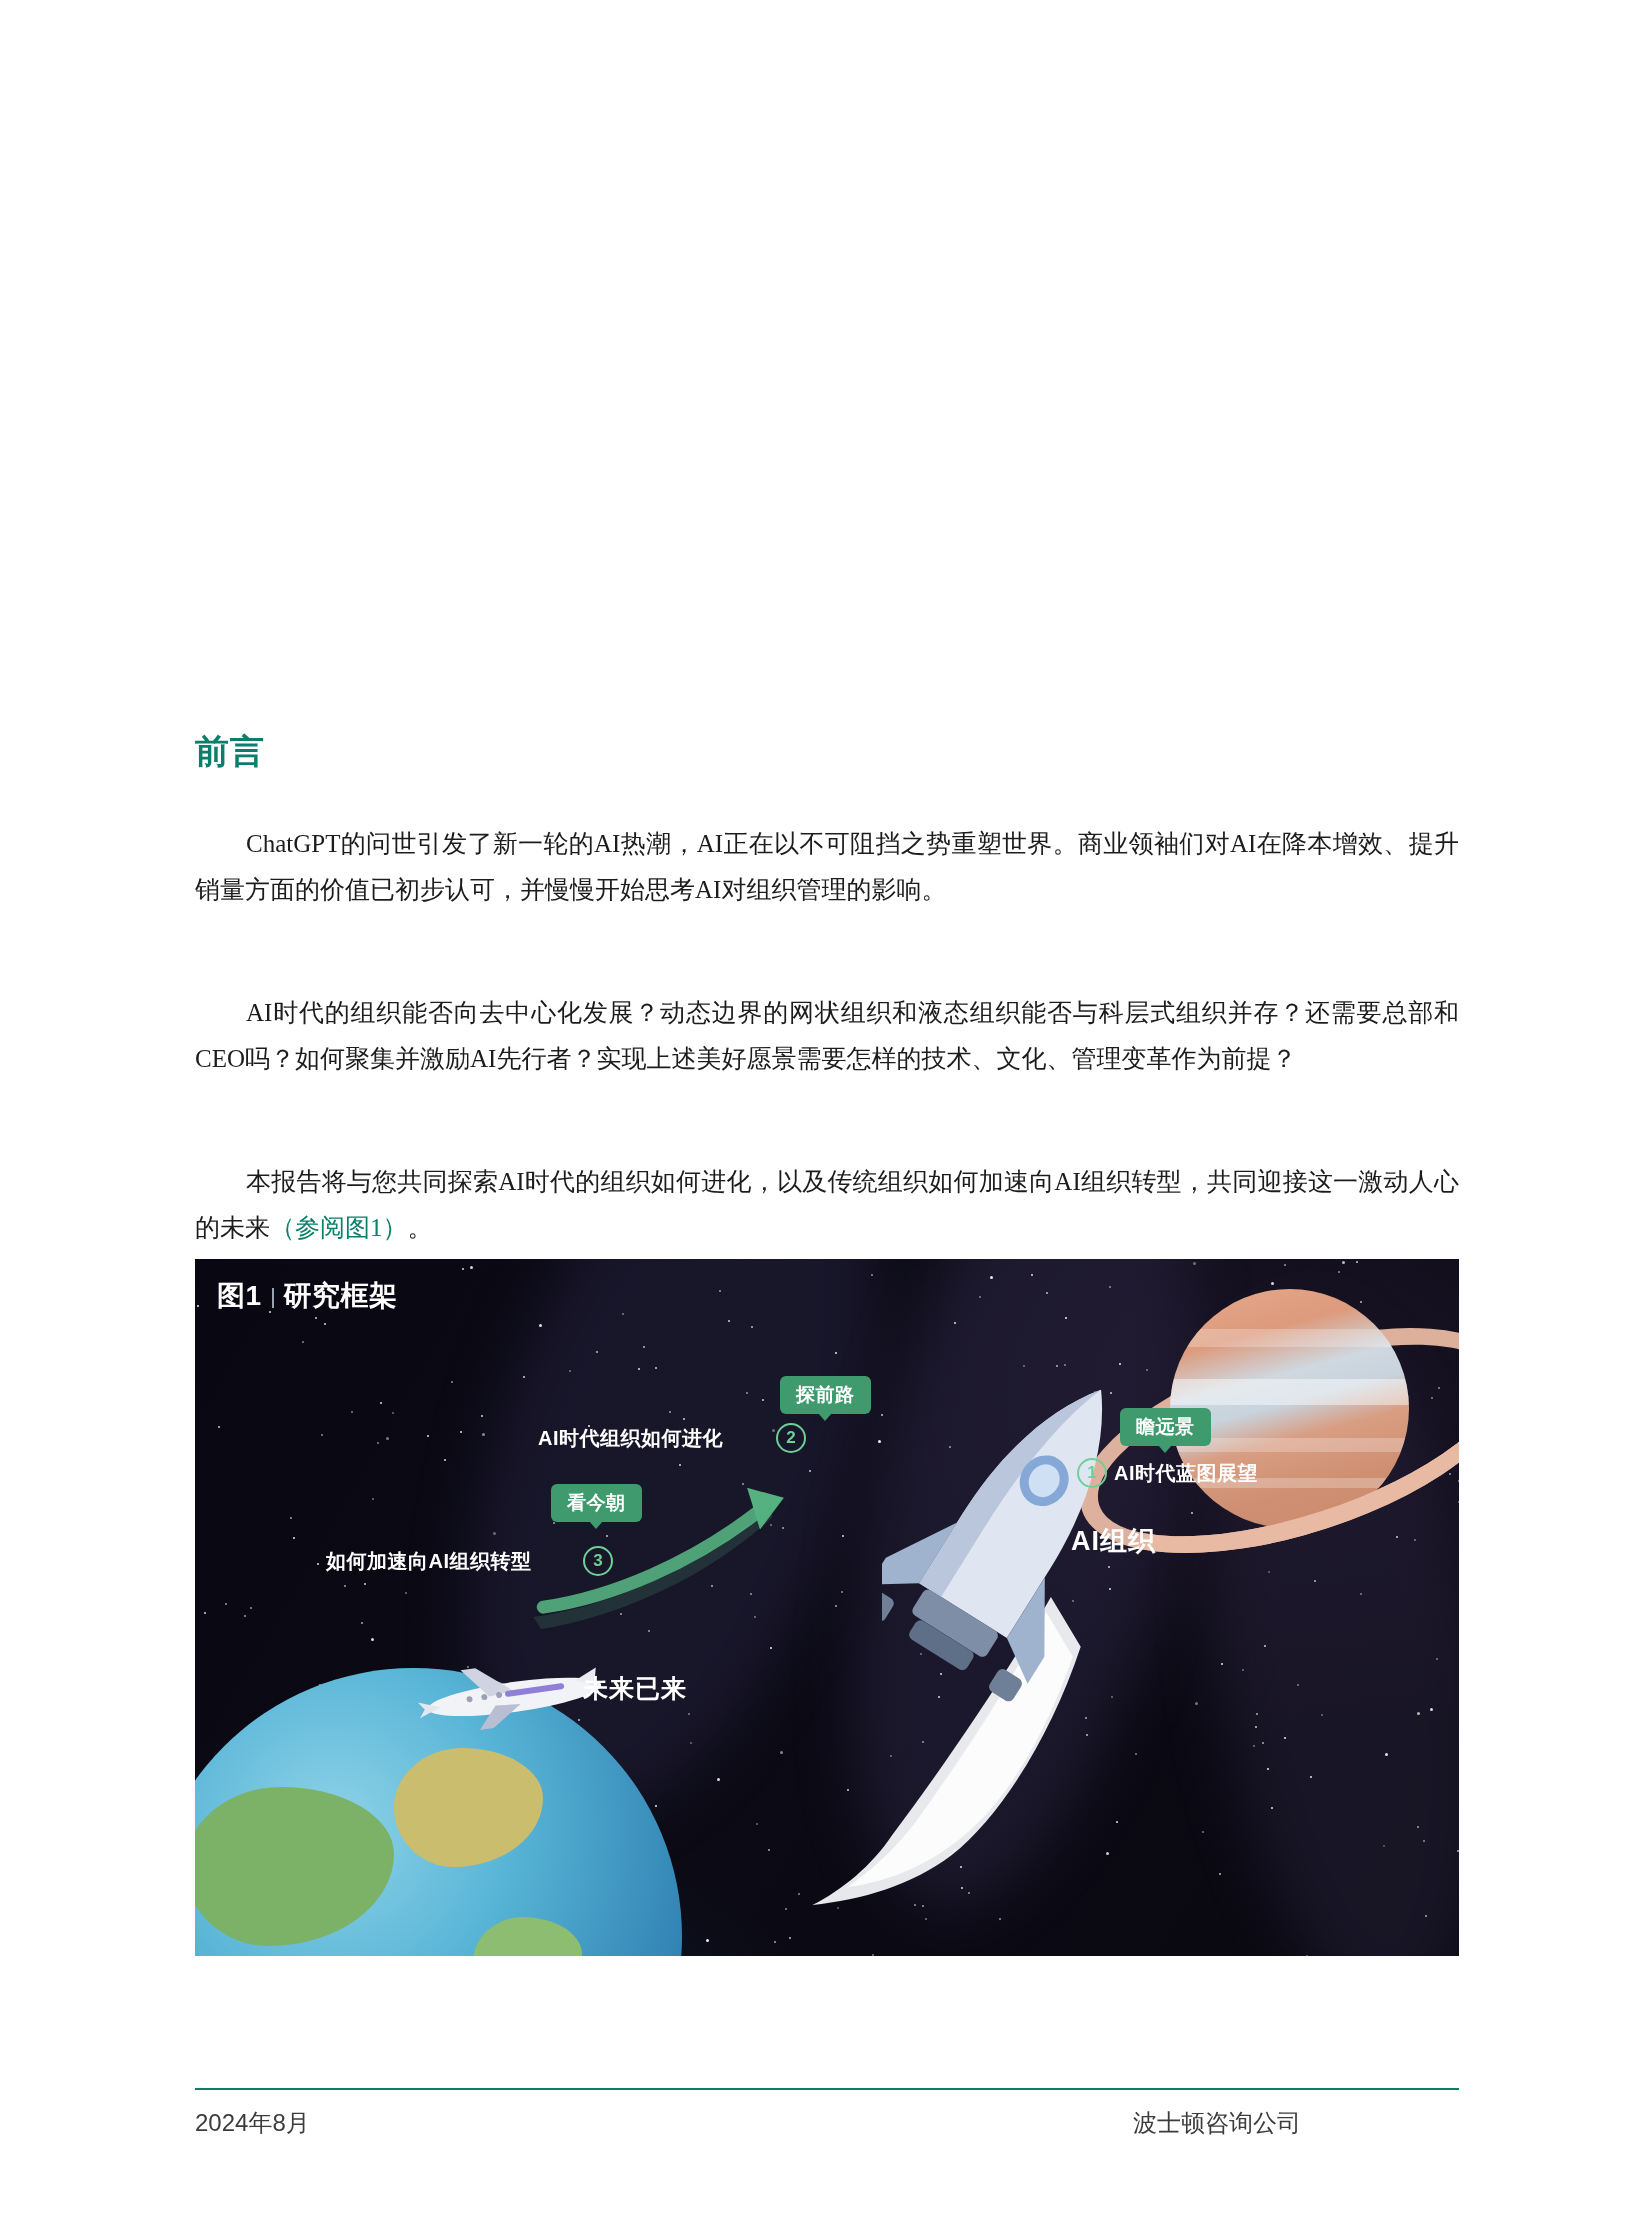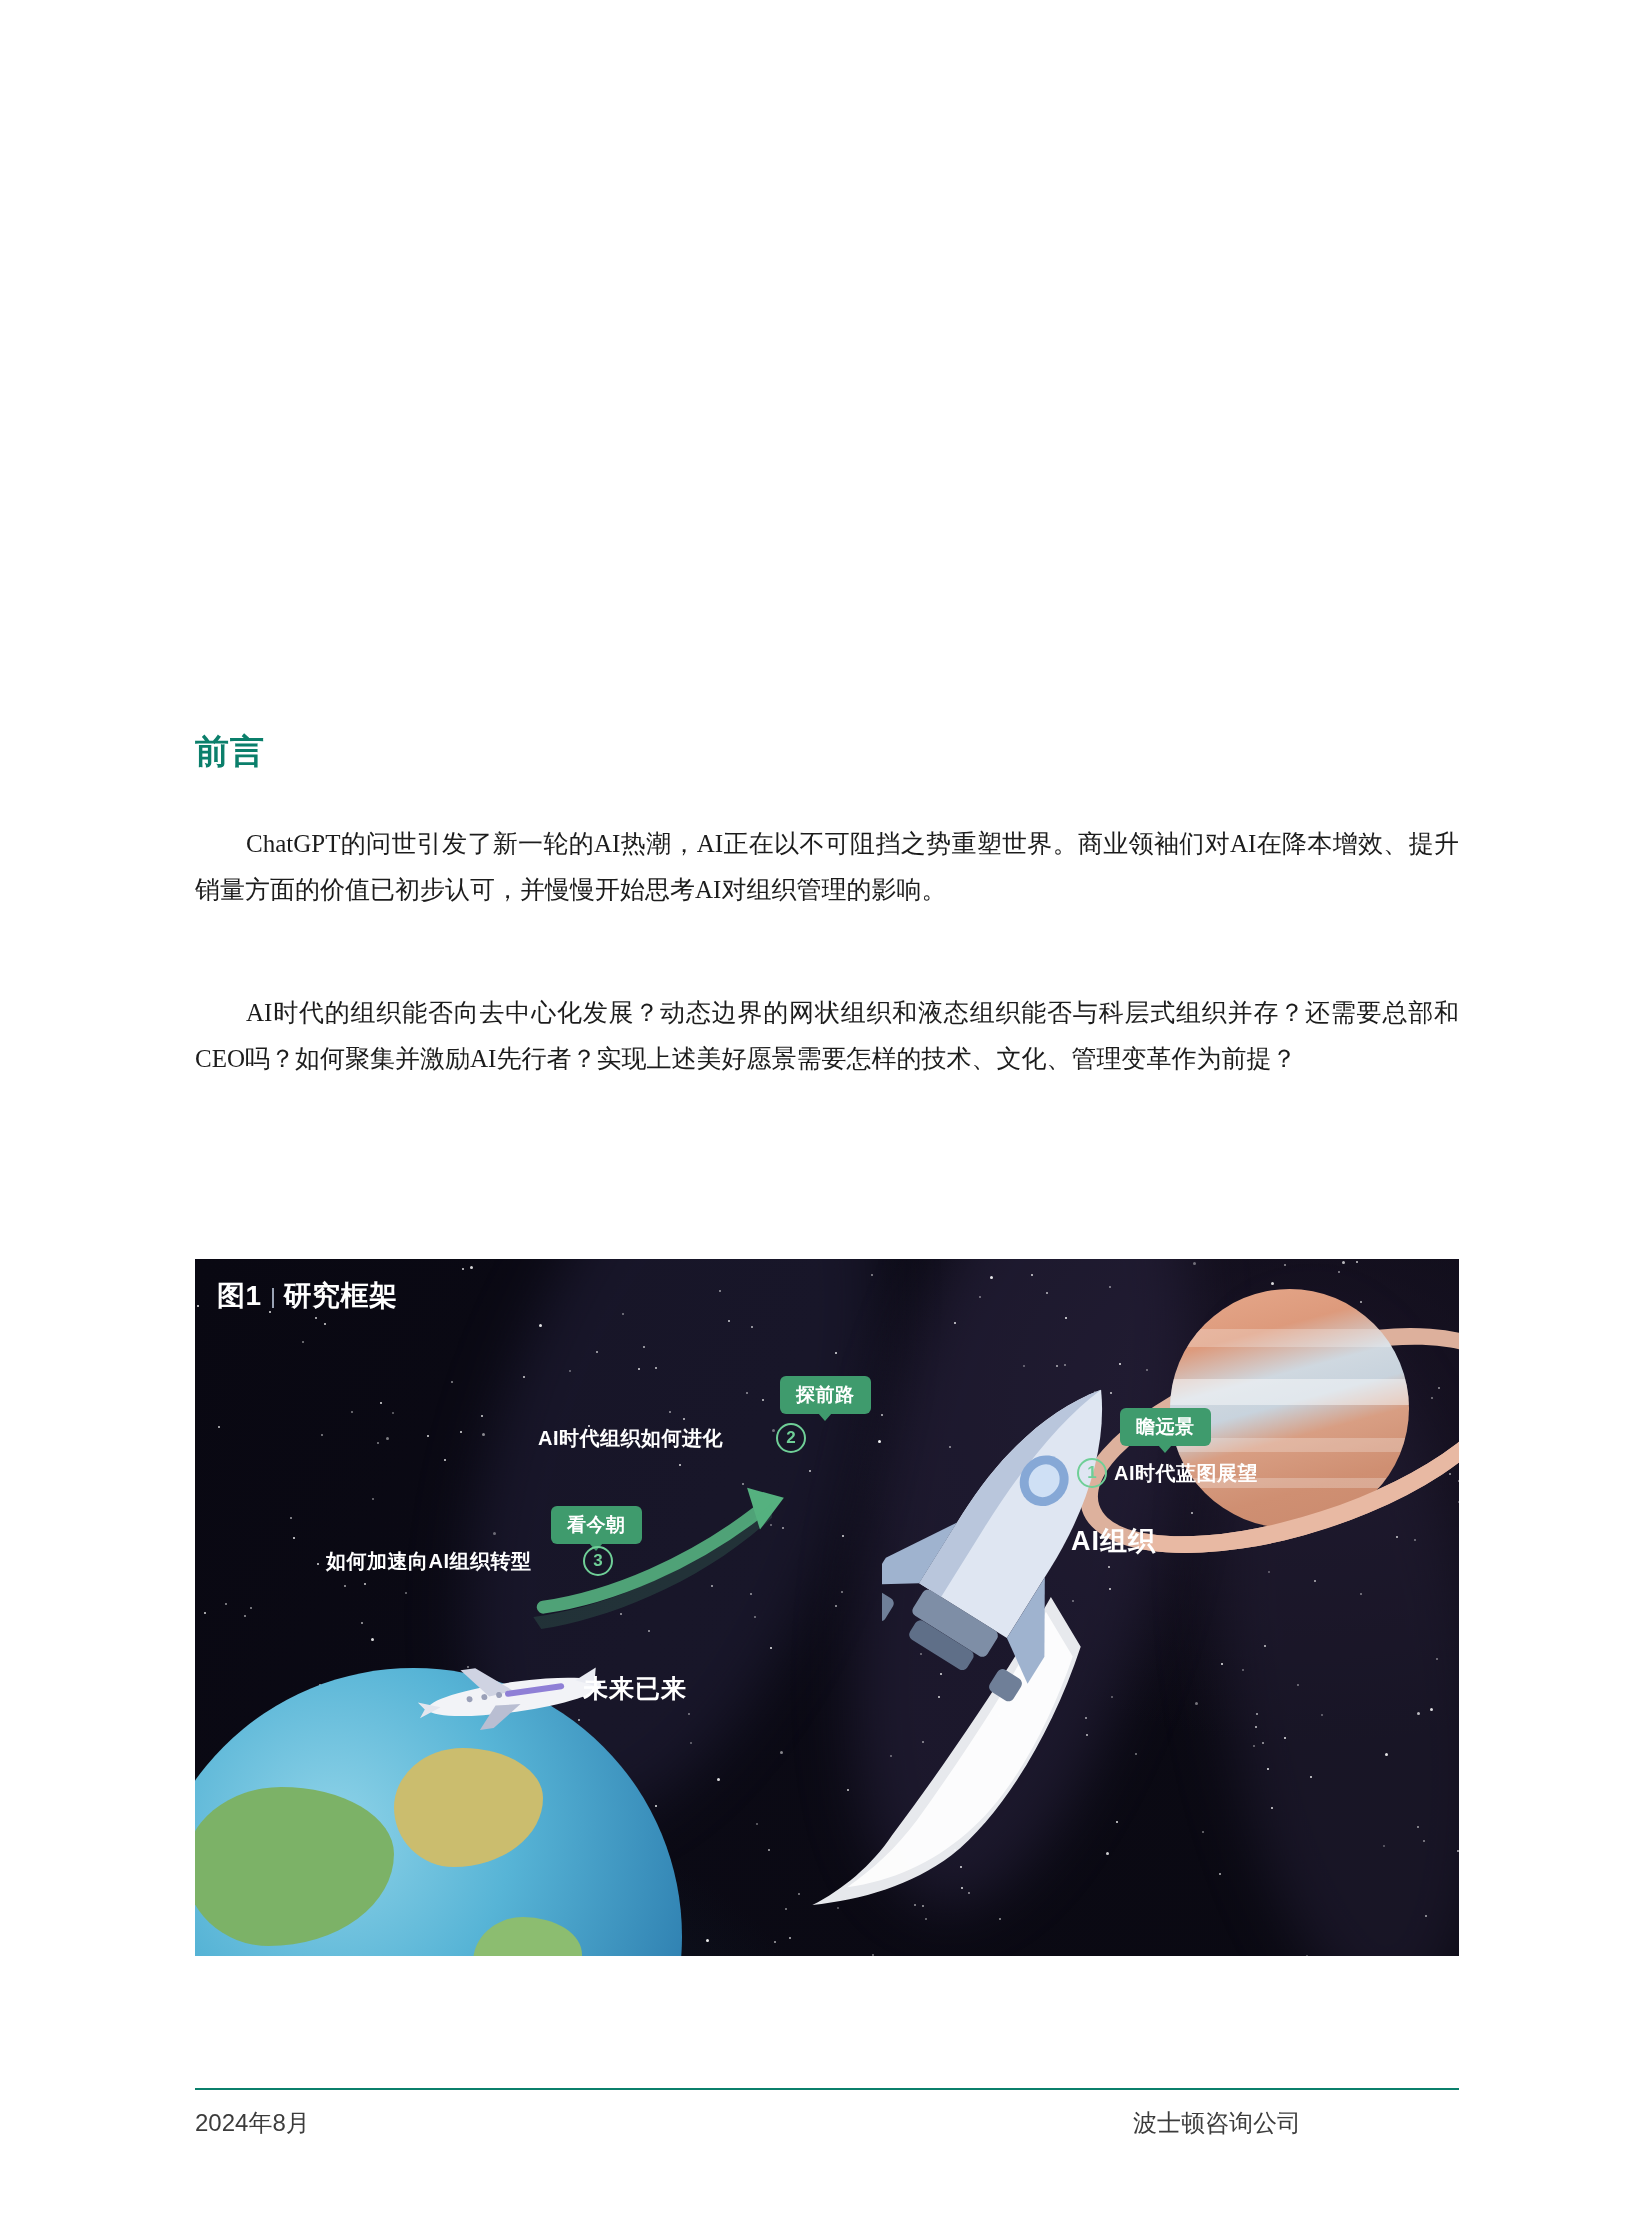--- a/index.html
+++ b/index.html
@@ -306,20 +306,21 @@
 </head>
 <body>
 
 <div class="page">
 
 
   <h2 class="section-heading">前言</h2>
 
   <p id="para-2" class="body-block">AI时代的组织能否向去中心化发展？动态边界的网状组织和液态组织能否与科层式组织并存？还需要总部和CEO吗？如何聚集并激励AI先行者？实现上述美好愿景需要怎样的技术、文化、管理变革作为前提？</p>
   <p id="para-1" class="body-block">ChatGPT的问世引发了新一轮的AI热潮，AI正在以不可阻挡之势重塑世界。商业领袖们对AI在降本增效、提升销量方面的价值已初步认可，并慢慢开始思考AI对组织管理的影响。</p>
+  <p id="para-3" class="body-block"><span>本报告将与您共同探索AI时代的组织如何进化，以及传统组织如何加速向AI组织转型，共同迎接这一激动人心的未来</span><span class="inline-ref">（参阅图1）</span><span>。</span></p>
 
   <div class="figure">
 
     <div class="space-bg"></div>
     <div class="nebula neb1"></div>
     <div class="nebula neb2"></div>
     <div class="nebula neb3"></div>
 
     <div class="stars" id="stars">
         <span class="star" style="left:803px;top:456px;width:2px;height:2px;opacity:0.63"></span>
@@ -609,21 +610,21 @@
     </div>
 
     <div class="tag" style="left:925px; top:149px;">瞻远景</div>
     <div class="num" style="left:882px; top:199px;">1</div>
     <div class="lbl" style="left:919px; top:201px;">AI时代蓝图展望</div>
 
     <div class="tag" style="left:585px; top:117px;">探前路</div>
     <div class="lbl" style="left:343px; top:166px;">AI时代组织如何进化</div>
     <div class="num" style="left:581px; top:164px;">2</div>
 
-    <div class="tag" style="left:356px; top:247px;">看今朝</div>
+    <div class="tag" style="left:356px; top:225px;">看今朝</div>
     <div class="lbl" style="left:131px; top:289px;">如何加速向AI组织转型</div>
     <div class="num" style="left:388px; top:287px;">3</div>
 
     <svg style="position:absolute; left:328px; top:199px; width:299px; height:179px;" viewBox="0 0 300 180">
       <path d="M20 150 C90 140 170 105 235 55" stroke="#55b17f" stroke-width="13" fill="none" stroke-linecap="round" opacity="0.9"></path>
       <path d="M225 30 L262 40 L238 72 Z" fill="#55b17f"></path>
       <path d="M10 160 C80 150 175 115 250 45 L250 60 C180 125 85 162 18 172 Z" fill="#55b17f" opacity="0.18"></path>
     </svg>
 
     <div class="lbl-ai-org">AI组织</div>

